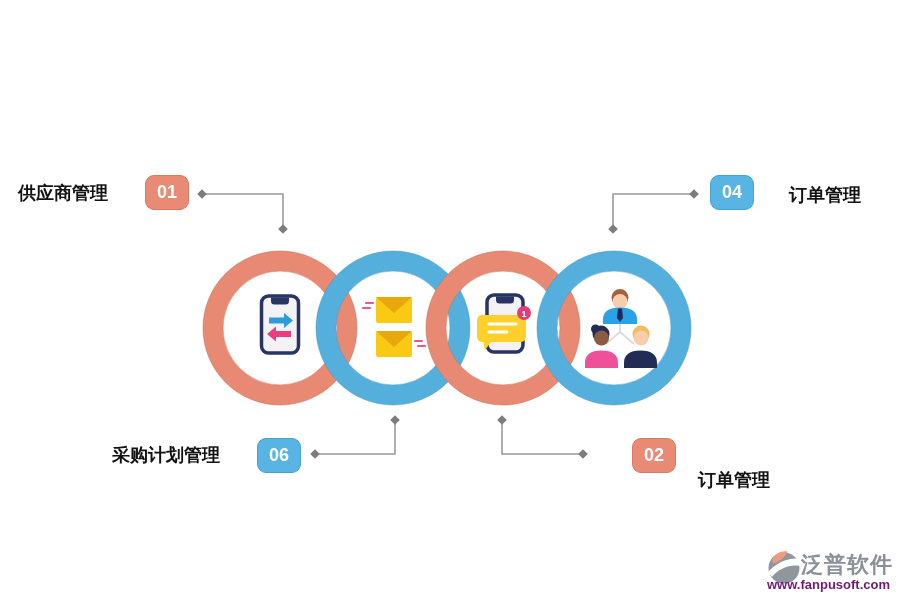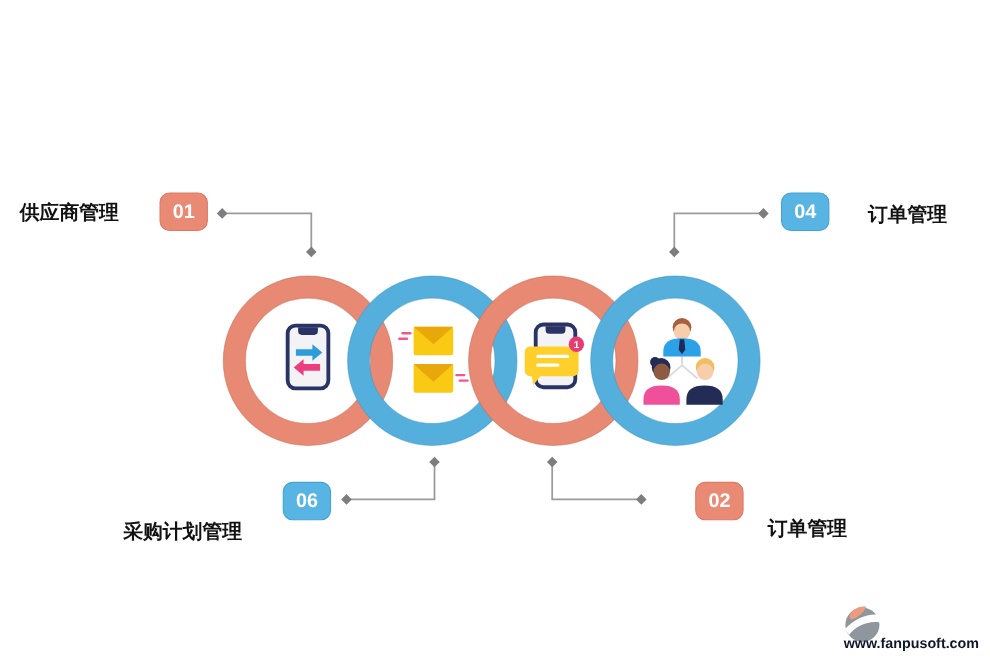--- a/index.html
+++ b/index.html
@@ -18,29 +18,29 @@
     color:#fff;font-size:18px;font-weight:bold;box-sizing:border-box;
   }
   .badge-salmon{background:#E98A75;border:1px solid #DD7963;}
   .badge-blue{background:#57B4E3;border:1px solid #45A3D4;}
   .badge-01{left:145px;top:175px;}
   .badge-04{left:710px;top:175px;}
   .badge-03{left:257px;top:438px;}
   .badge-02{left:632px;top:438px;}
   .label-supplier{left:18px;top:184px;}
   .label-bidding{left:789px;top:186px;}
-  .label-plan{left:112px;top:446px;margin-top:28px;}
+  .label-plan{left:112px;top:446px;}
   .label-order{left:698px;top:471px;}
   .brand-name{
     position:absolute;left:801px;top:550px;font-size:22px;font-weight:bold;
     color:#8A9198;letter-spacing:1px;white-space:nowrap;
   }
   .brand-url{
     position:absolute;left:767px;top:577px;font-size:13px;font-weight:bold;
-    color:#0f172a;white-space:nowrap;
+    color:#701a75;white-space:nowrap;
   }
 </style>
 </head>
 <body>
 
 <div class="stage">
 
   <svg class="diagram" width="900" height="600" viewBox="0 0 900 600">
 
     <g stroke="#9B9B9B" stroke-width="1.6" fill="none">
@@ -151,15 +151,16 @@
 
   <div class="badge badge-blue badge-04">04</div>
   <div class="label label-bidding">订单管理</div>
 
   <div class="label label-plan">采购计划管理</div>
   <div class="badge badge-blue badge-03">06</div>
 
   <div class="badge badge-salmon badge-02">02</div>
   <div class="label label-order">订单管理</div>
 
+  <div class="brand-name">泛普软件</div>
   <div class="brand-url">www.fanpusoft.com</div>
 
 </div>
 
 </body></html>

